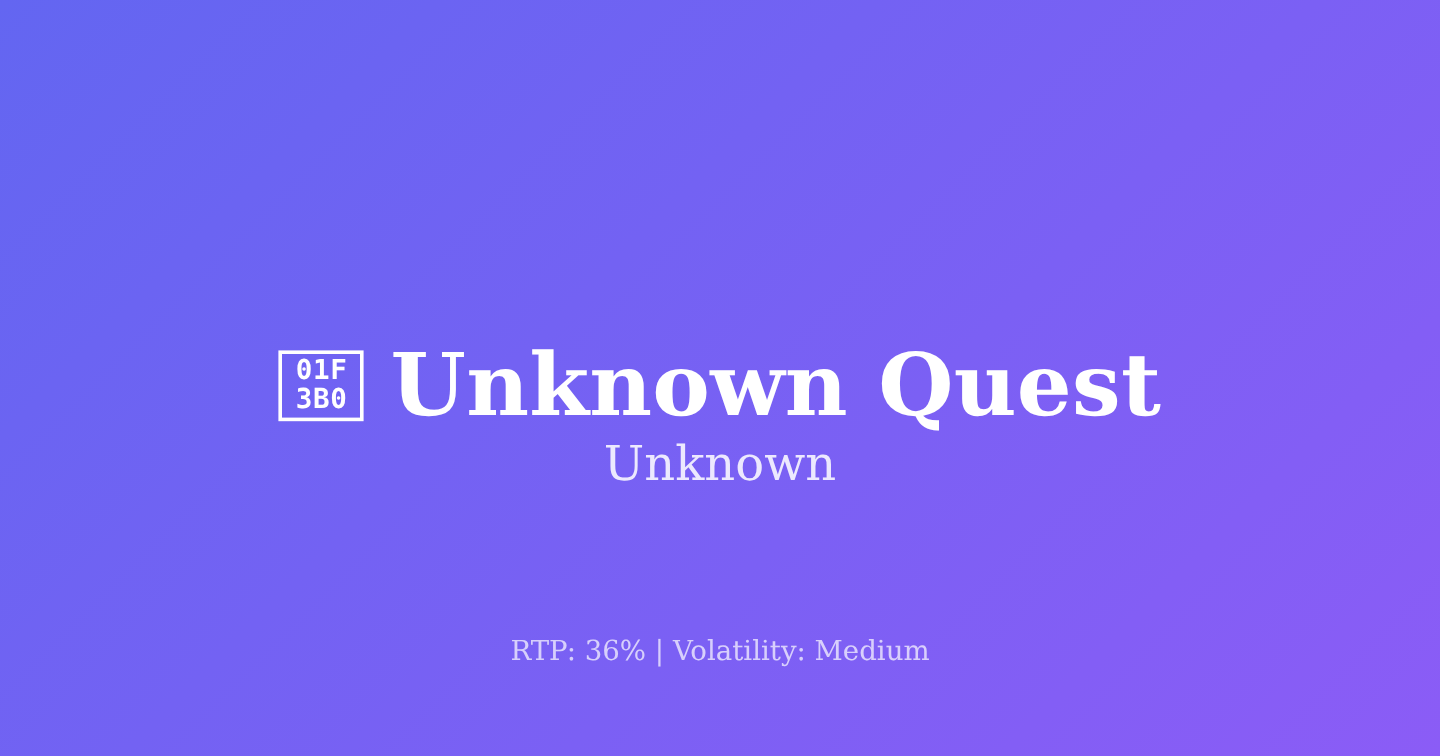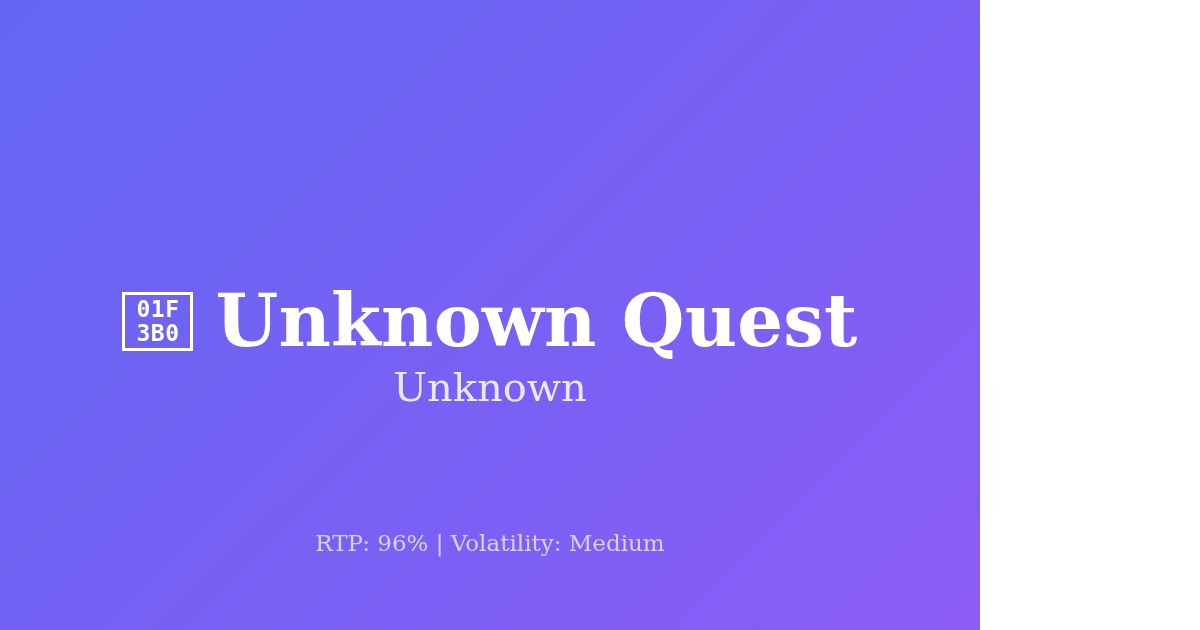--- a/index.html
+++ b/index.html
@@ -12,21 +12,21 @@
     width: 1200px;
     height: 630px;
     overflow: hidden;
     font-family: "DejaVu Serif", "Liberation Serif", serif;
   }
 
   
   .og-card {
     position: relative;
     box-sizing: border-box;
-    width: 980px;
+    width: 1200px;
     height: 630px;
     background: linear-gradient(135deg, #6366F1 0%, #8B5CF6 100%);
     display: flex;
     flex-direction: column;
     align-items: center;
     justify-content: flex-start;
     overflow: hidden;
   }
 
   
@@ -114,15 +114,15 @@
       <span class="tofu-row">01F</span>
       <span class="tofu-row">3B0</span>
     </span>
 
     <h1 class="game-title">Unknown Quest</h1>
 
   </div>
 
   <div class="game-provider">Unknown</div>
 
-  <div class="game-stats">RTP: 96% | Volatility: Medium</div>
+  <div class="game-stats">RTP: 36% | Volatility: Medium</div>
 
 </div>
 
 </body></html>

